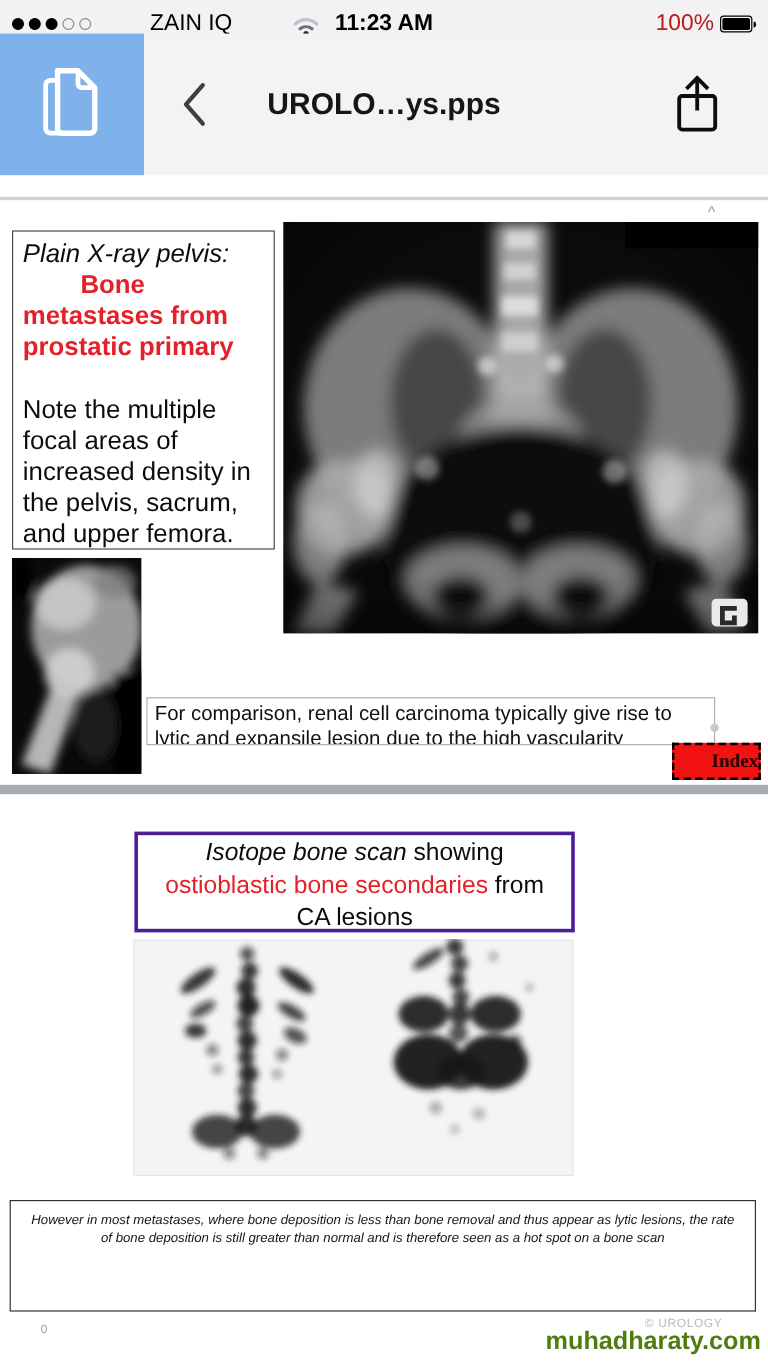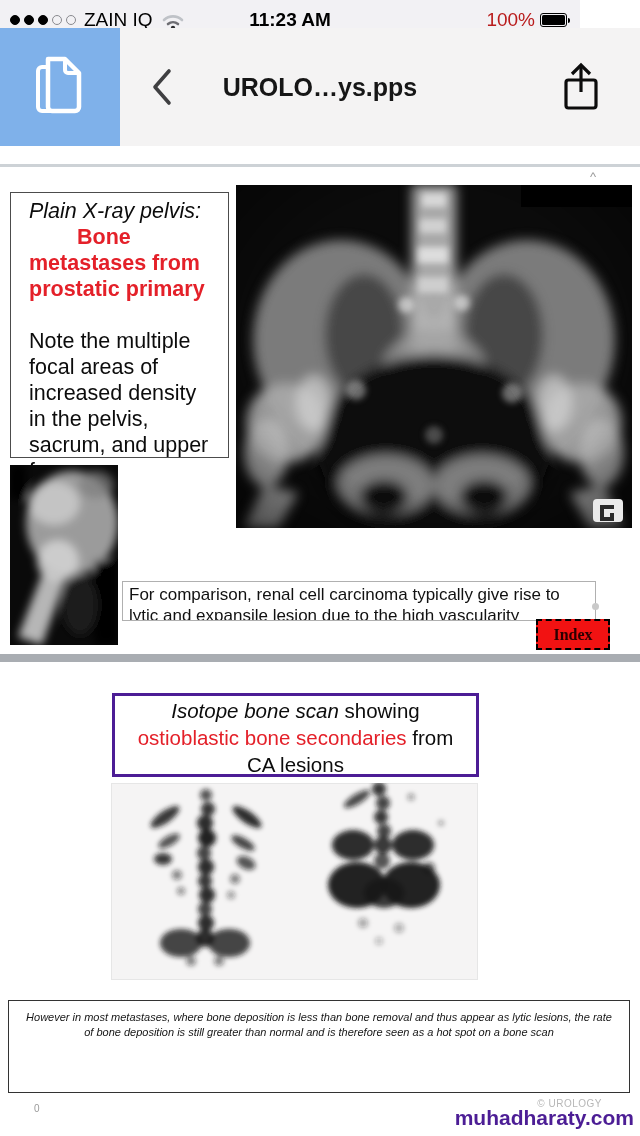--- a/index.html
+++ b/index.html
@@ -1,21 +1,21 @@
 <!DOCTYPE html>
 <html><head>
 <meta charset="utf-8">
 <style>
   html,body{margin:0;padding:0;background:#555;}
   .screen{position:relative;width:640px;height:1136px;margin:0 auto;background:#fff;
           font-family:"Liberation Sans",sans-serif;overflow:hidden;}
 
   
-  .statusbar{position:absolute;top:0;left:0;width:580px;height:40px;background:#f2f1f4;
-             display:flex;align-items:center;}
+  .statusbar{position:absolute;top:0;left:0;width:640px;height:40px;background:#f2f1f4;
+             display:flex;align-items:center;gap:41px;}
   .sig{display:flex;align-items:center;margin-left:10px;}
   .dot{width:10px;height:10px;border-radius:50%;display:inline-block;margin-right:4px;
        border:1px solid #8a8a8f;box-sizing:border-box;}
   .dot.filled{background:#000;border-color:#000;}
   .carrier{font-size:19px;color:#000;margin-left:4px;}
   .wifi{margin-left:7px;margin-top:3px;}
   .time{position:absolute;left:120px;right:120px;text-align:center;font-weight:bold;
         font-size:19px;color:#000;}
   .batt-wrap{position:absolute;right:10px;display:flex;align-items:center;}
   .batt-pct{font-size:19px;color:#b91c1c;margin-right:5px;}
@@ -30,31 +30,31 @@
   .back-btn{position:absolute;left:144px;top:35px;width:36px;height:48px;cursor:pointer;
             display:flex;align-items:center;justify-content:center;}
   .nav-title{position:absolute;left:120px;right:120px;top:0;height:118px;display:flex;
              align-items:center;justify-content:center;font-size:25px;font-weight:bold;color:#161616;}
   .share-btn{position:absolute;right:38px;top:34px;width:42px;height:52px;cursor:pointer;}
   .hairline{position:absolute;top:164px;left:0;width:640px;height:3px;background:#cdd2d6;}
 
   
   .slide1{position:absolute;top:167px;left:0;width:640px;height:487px;background:#fff;}
   .tb1{position:absolute;left:10px;top:25px;width:219px;height:266px;border:1px solid #4c4c4c;
-       padding:5px 18px;box-sizing:border-box;font-size:21.5px;line-height:26px;color:#0c0c0c;}
+       padding:5px 8px;box-sizing:border-box;font-size:21.5px;line-height:26px;color:#0c0c0c;}
   .tb1 .it{font-style:italic;}
   .tb1 .red{font-weight:bold;}
   .gap-line{height:26px;}
   .xray-main{position:absolute;left:236px;top:18px;width:396px;height:343px;}
   .hip-xray{position:absolute;left:10px;top:298px;width:108px;height:180px;}
   .cmp-box{position:absolute;left:122px;top:414px;width:474px;height:40px;border:1px solid #b0b0b0;
            box-sizing:border-box;background:#fff;font-size:17px;line-height:20.5px;color:#111;
            padding:3px 6px 0;overflow:hidden;}
-  .index-btn{position:absolute;left:536px;top:452px;width:74px;height:31px;border:2px dashed #000;
-             box-sizing:border-box;display:flex;align-items:center;justify-content:center;
+  .index-btn{position:absolute;left:560px;top:452px;width:74px;height:31px;border:2px dashed #000;
+             box-sizing:border-box;display:flex;align-items:center;justify-content:flex-end;
              font-family:"Liberation Serif",serif;font-weight:bold;font-size:16px;cursor:pointer;}
   .caret{position:absolute;left:590px;top:2px;color:#9a9a9a;font-size:13px;}
   .handle{position:absolute;left:592px;top:436px;width:7px;height:7px;border-radius:50%;
           background:#c9c9c9;}
 
   
   .slide-div{position:absolute;top:654px;left:0;width:640px;height:8px;background:#a9adb2;}
 
   
   .slide2{position:absolute;top:662px;left:0;width:640px;height:474px;background:#fff;}
@@ -62,21 +62,21 @@
        box-sizing:border-box;text-align:center;font-size:20.5px;line-height:27px;color:#0c0c0c;
        padding-top:1px;}
   .tb2 .it{font-style:italic;}
   .bonescan{position:absolute;left:111px;top:121px;width:367px;height:197px;}
   .bot-box{position:absolute;left:8px;top:338px;width:622px;height:93px;border:1px solid #333;
            box-sizing:border-box;text-align:center;color:#0c0c0c;}
   .bot-main{font-size:16.5px;line-height:23px;padding:4px 8px 0;}
   .bot-note{font-size:11px;font-style:italic;line-height:15px;padding:9px 12px 0;color:#151515;}
   .pg-num{position:absolute;left:34px;top:441px;font-size:10px;color:#9a9a9a;}
   .copyright{position:absolute;right:38px;top:436px;font-size:10px;color:#b7b7b7;letter-spacing:.5px;}
-  .watermark{position:absolute;right:6px;top:444px;font-size:21px;font-weight:bold;color:#4c1d95;}
+  .watermark{position:absolute;right:6px;top:444px;font-size:21px;font-weight:bold;color:#4d7c0f;}
 </style>
 </head>
 <body>
 
 <div class="screen">
 
   <div class="statusbar">
     <div class="sig">
         <span class="dot filled"></span>
         <span class="dot filled"></span>

